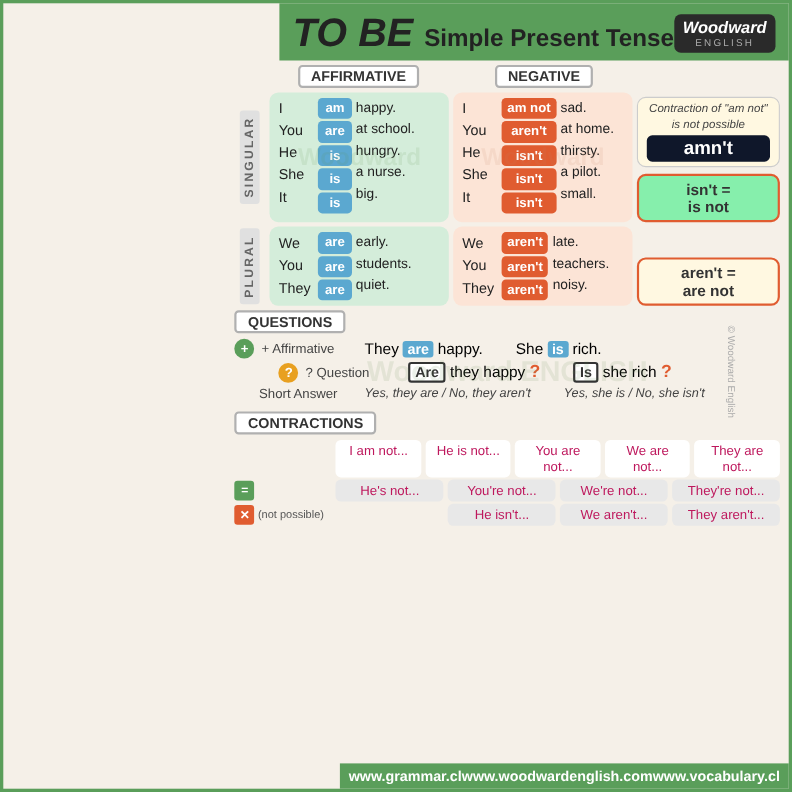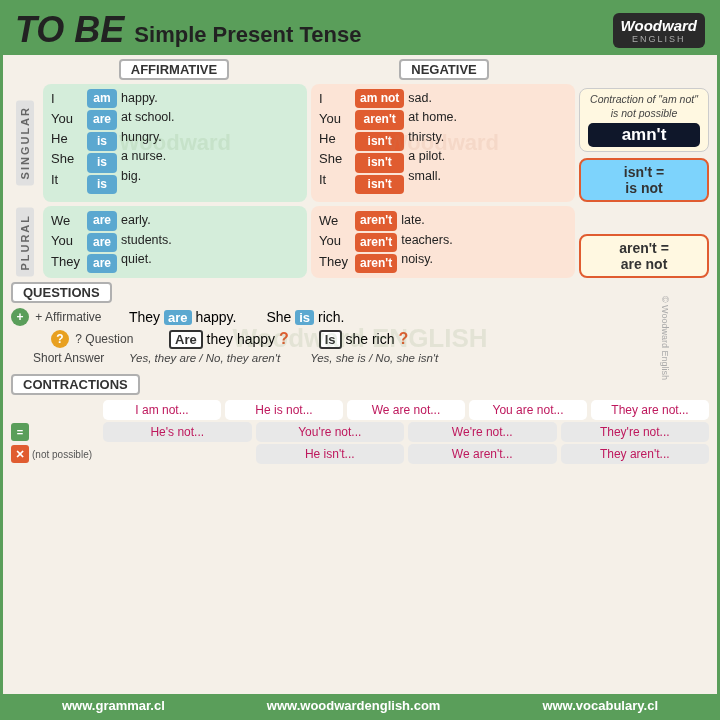--- a/index.html
+++ b/index.html
@@ -11,20 +11,21 @@
       overflow: hidden;
     }
 
     .page {
       width: 720px;
       height: 720px;
       display: flex;
       flex-direction: column;
       border: 3px solid #5a9e5a;
       background: #f5f0e8;
+      align-items: flex-end;
     }
 
     
     .header {
       background: #5a9e5a;
       padding: 6px 12px 4px 12px;
       display: flex;
       align-items: center;
       justify-content: space-between;
     }
@@ -392,21 +393,21 @@
         </div>
       </div>
 
       <div class="callout-area">
 
         <div style="background:#fff8e1; border:1.5px solid #ccc; border-radius:8px; padding:4px 8px; font-size:10.5px; color:#444; text-align:center;">
           <div style="font-style:italic; line-height:1.3;">Contraction of "am not" is not possible</div>
           <div style="background:#0f172a; border-radius:5px; padding:2px 7px; margin-top:3px; color:white; font-weight:900; font-size:17px;">amn't</div>
         </div>
 
-        <div style="background:#7dd3fc; border:2px solid #e05c30; border-radius:8px; padding:4px 10px; text-align:center;">
+        <div style="background:#86efac; border:2px solid #e05c30; border-radius:8px; padding:4px 10px; text-align:center;">
           <div style="font-size:14px; font-weight:700; color:#333;">
             <span>isn't =</span><br>
             <span>is not</span>
           </div>
         </div>
       </div>
     </div>
 
     <div style="display:flex; gap:4px; align-items:stretch;">
 
@@ -514,22 +515,22 @@
         <div class="section-label">CONTRACTIONS</div>
       </div>
 
       <div style="background:#f5f0e8; padding:2px 0;">
 
         <div class="ct-row" style="margin-bottom:2px;">
           <div class="ct-label" style="width:90px;"></div>
           <div class="ct-cells">
             <div class="ct-cell">I am not...</div>
             <div class="ct-cell">He is not...</div>
+            <div class="ct-cell">You are not...</div>
             <div class="ct-cell">We are not...</div>
-            <div class="ct-cell">You are not...</div>
             <div class="ct-cell">They are not...</div>
           </div>
         </div>
 
         <div class="ct-row" style="margin-bottom:2px;">
           <div class="ct-label" style="width:90px;">
             <div class="eq-icon">=</div>
           </div>
           <div class="ct-cells">
             <div class="ct-cell gray">He's not...</div>

